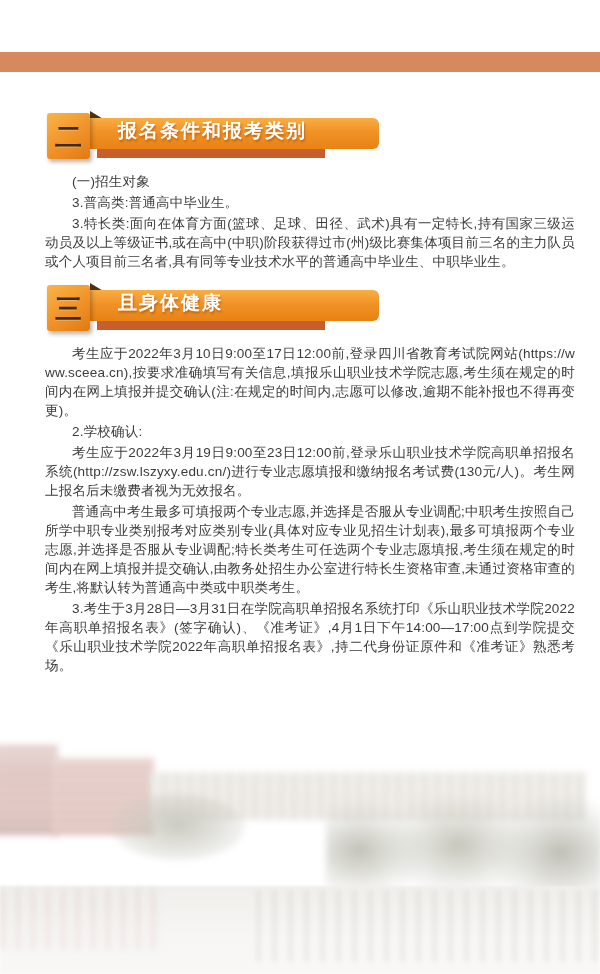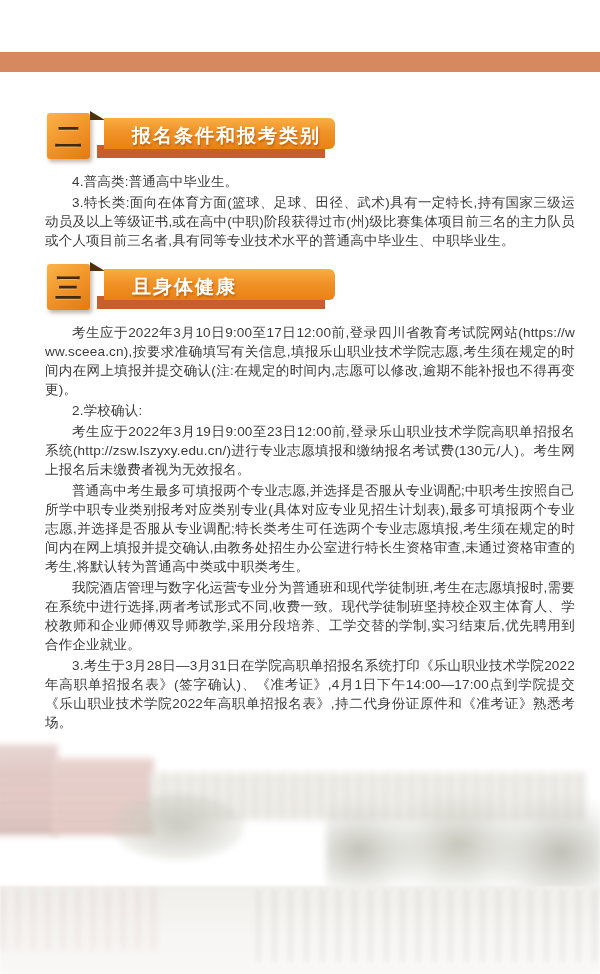--- a/index.html
+++ b/index.html
@@ -46,23 +46,23 @@
   .section + .section{margin-top:13px;}
   .banner{position:relative;height:50px;}
   .tab{position:absolute;left:2px;top:1px;width:43px;height:46px;border-radius:3px;
     background:linear-gradient(145deg,var(--tab-hi) 0%,var(--ribbon) 55%,var(--tab-lo) 100%);
     box-shadow:2px 3px 4px rgba(70,35,0,.35);
     display:flex;align-items:center;justify-content:center;z-index:3;}
   .tab .glyph{font-family:"DejaVu Serif","Liberation Serif",serif;font-size:27px;font-weight:bold;
     color:#3f2c10;line-height:1;text-shadow:0 1px 0 rgba(255,255,255,.25);}
   .fold{position:absolute;left:45px;top:-1px;width:15px;height:9px;background:#4d340f;
     clip-path:polygon(0 0,100% 100%,0 100%);z-index:2;}
-  .ribbon{position:absolute;left:59px;top:6px;width:231px;height:31px;border-radius:0 6px 6px 0;
+  .ribbon{position:absolute;left:45px;top:6px;width:289px;height:31px;border-radius:0 6px 6px 0;
     background:linear-gradient(180deg,var(--ribbon-hi) 0%,var(--ribbon) 45%,var(--ribbon-lo) 100%);
-    display:flex;align-items:flex-end;z-index:2;}
+    display:flex;align-items:flex-start;z-index:2;}
   .ribbon .t{padding-left:28px;color:#ffffff;font-size:19px;font-weight:bold;letter-spacing:2px;
     text-shadow:1px 2px 2px rgba(150,70,0,.5);white-space:nowrap;}
   .rshadow{position:absolute;left:52px;top:33px;width:228px;height:13px;background:var(--rshadow);z-index:1;}
   .paras{margin-top:10px;}
   p.para{margin:0 0 2px 0;font-size:13.5px;line-height:19px;color:var(--ink);
     text-align:justify;text-indent:2em;letter-spacing:.2px;word-break:break-all;}
 </style>
 </head>
 <body>
 
@@ -90,40 +90,40 @@
         <div class="rshadow"></div>
         <div class="fold"></div>
         <div class="ribbon">
           <span class="t">报名条件和报考类别</span>
         </div>
         <div class="tab">
           <span class="glyph">二</span>
         </div>
       </div>
       <div class="paras">
-        <p class="para">4.普高类:普通高中毕业生。</p>
+        <p class="para">(一)招生对象</p>
+        <p class="para">3.普高类:普通高中毕业生。</p>
         <p class="para">3.特长类:面向在体育方面(篮球、足球、田径、武术)具有一定特长,持有国家三级运动员及以上等级证书,或在高中(中职)阶段获得过市(州)级比赛集体项目前三名的主力队员或个人项目前三名者,具有同等专业技术水平的普通高中毕业生、中职毕业生。</p>
       </div>
     </div>
 
     <div class="section">
       <div class="banner">
         <div class="rshadow"></div>
         <div class="fold"></div>
         <div class="ribbon">
           <span class="t">且身体健康</span>
         </div>
         <div class="tab">
           <span class="glyph">三</span>
         </div>
       </div>
       <div class="paras">
         <p class="para">考生应于2022年3月10日9:00至17日12:00前,登录四川省教育考试院网站(https://www.sceea.cn),按要求准确填写有关信息,填报乐山职业技术学院志愿,考生须在规定的时间内在网上填报并提交确认(注:在规定的时间内,志愿可以修改,逾期不能补报也不得再变更)。</p>
         <p class="para">2.学校确认:</p>
         <p class="para">考生应于2022年3月19日9:00至23日12:00前,登录乐山职业技术学院高职单招报名系统(http://zsw.lszyxy.edu.cn/)进行专业志愿填报和缴纳报名考试费(130元/人)。考生网上报名后未缴费者视为无效报名。</p>
         <p class="para">普通高中考生最多可填报两个专业志愿,并选择是否服从专业调配;中职考生按照自己所学中职专业类别报考对应类别专业(具体对应专业见招生计划表),最多可填报两个专业志愿,并选择是否服从专业调配;特长类考生可任选两个专业志愿填报,考生须在规定的时间内在网上填报并提交确认,由教务处招生办公室进行特长生资格审查,未通过资格审查的考生,将默认转为普通高中类或中职类考生。</p>
-        <p class="para">我院酒店管理与数字化运营专业分为普通班和现代学徒制班,考生在志愿填报时,需要在系统中进行选择,两者考试形式不同,收费一致。现代学徒制班坚持校企双主体育人、学校教师和企业师傅双导师教学,采用分段培养、工学交替的学制,实习结束后,优先聘用到合作企业就业。</p>
         <p class="para">3.考生于3月28日—3月31日在学院高职单招报名系统打印《乐山职业技术学院2022年高职单招报名表》(签字确认)、《准考证》,4月1日下午14:00—17:00点到学院提交《乐山职业技术学院2022年高职单招报名表》,持二代身份证原件和《准考证》熟悉考场。</p>
       </div>
     </div>
 
   </div>
 </div>
 
 </body></html>

